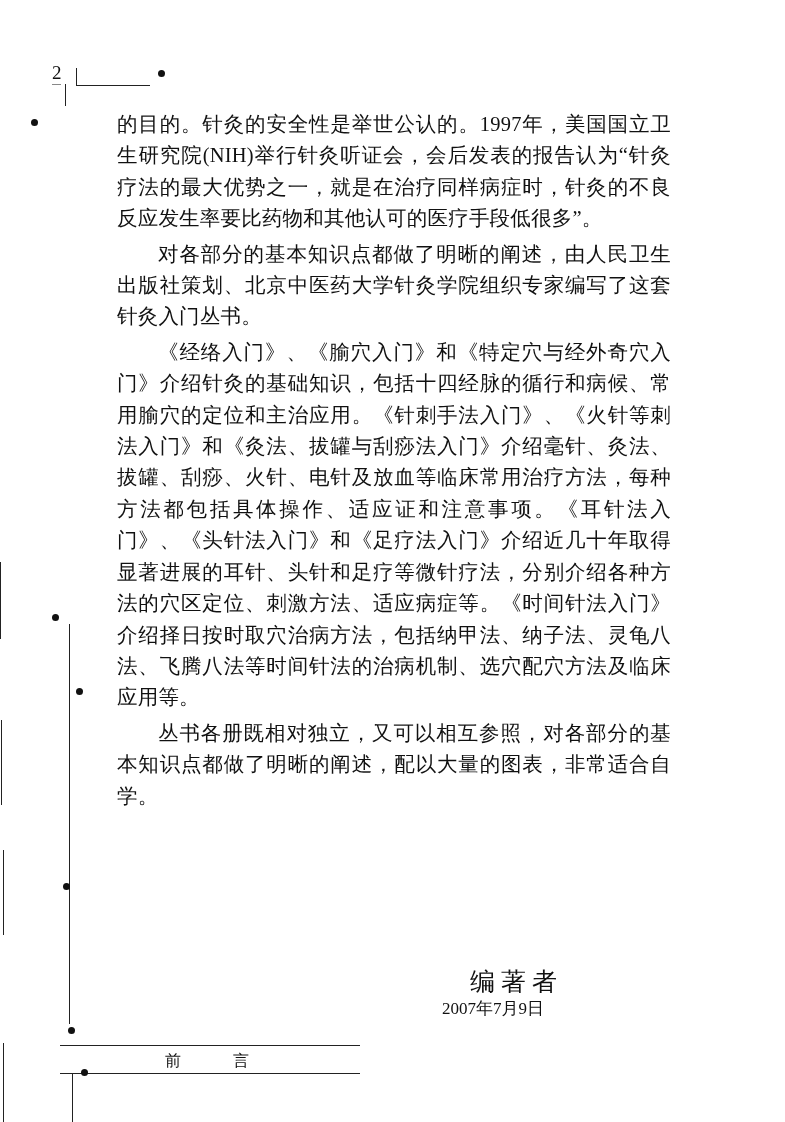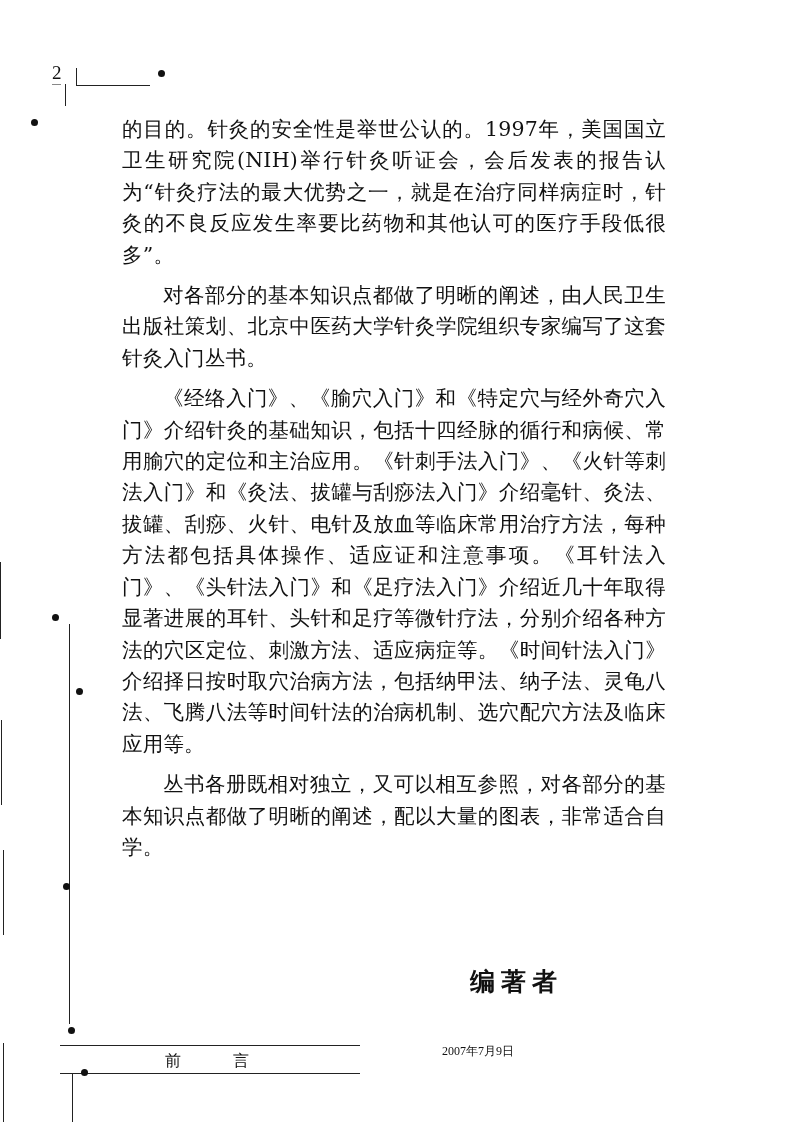--- a/index.html
+++ b/index.html
@@ -5,24 +5,24 @@
   html, body { margin:0; padding:0; background:#ffffff; }
   body { width:785px; height:1122px; position:relative; overflow:hidden;
          font-family:"DejaVu Serif", "Liberation Serif", serif; color:#111; }
   .page-num { position:absolute; left:52px; top:62px; font-size:19px; font-family:"Liberation Serif", serif; }
   .hdr-rule { position:absolute; left:76px; top:85px; width:74px; height:1px; background:#222; }
   .hdr-tick { position:absolute; left:76px; top:68px; width:1px; height:18px; background:#222; }
   .dot { position:absolute; width:7px; height:7px; border-radius:50%; background:#111; }
   .vline { position:absolute; width:1px; background:#222; }
   .hline { position:absolute; height:1px; background:#222; }
   .body-text { position:absolute; left:113px; top:105px; width:562px; }
-  .para { font-size:20.5px; line-height:31.4px; text-align:justify; text-align-last:left; margin:9px; letter-spacing:0.2px; }
+  .para { font-size:20.5px; line-height:31.4px; text-align:justify; text-align-last:left; margin:4px; letter-spacing:0.2px;font-family:Liberation Serif, serif; }
   .para.indent { text-indent:41px; }
-  .sig { position:absolute; left:470px; top:965px; font-size:25px; font-weight:bold; letter-spacing:6px; font-family:"DejaVu Serif", serif; }
-  .date { position:absolute; left:442px; top:997px; font-size:12px; font-family:"Liberation Serif", serif;margin-top:46px; }
+  .sig { position:absolute; left:470px; top:965px; font-size:25px; font-weight:normal; letter-spacing:6px; font-family:"DejaVu Serif", serif; }
+  .date { position:absolute; left:442px; top:997px; font-size:17px; font-family:"Liberation Serif", serif; }
   .footer-label { position:absolute; top:1051px; font-size:16px; font-family:"DejaVu Serif", serif; }
 </style>
 </head>
 <body>
 
 <div class="page-num">2</div>
 <div class="hdr-tick"></div>
 <div class="hdr-rule"></div>
 <div class="dot" style="left:158px;top:70px;"></div>
 <div class="hline" style="left:52px;top:84px;width:9px;background:#888;"></div>

